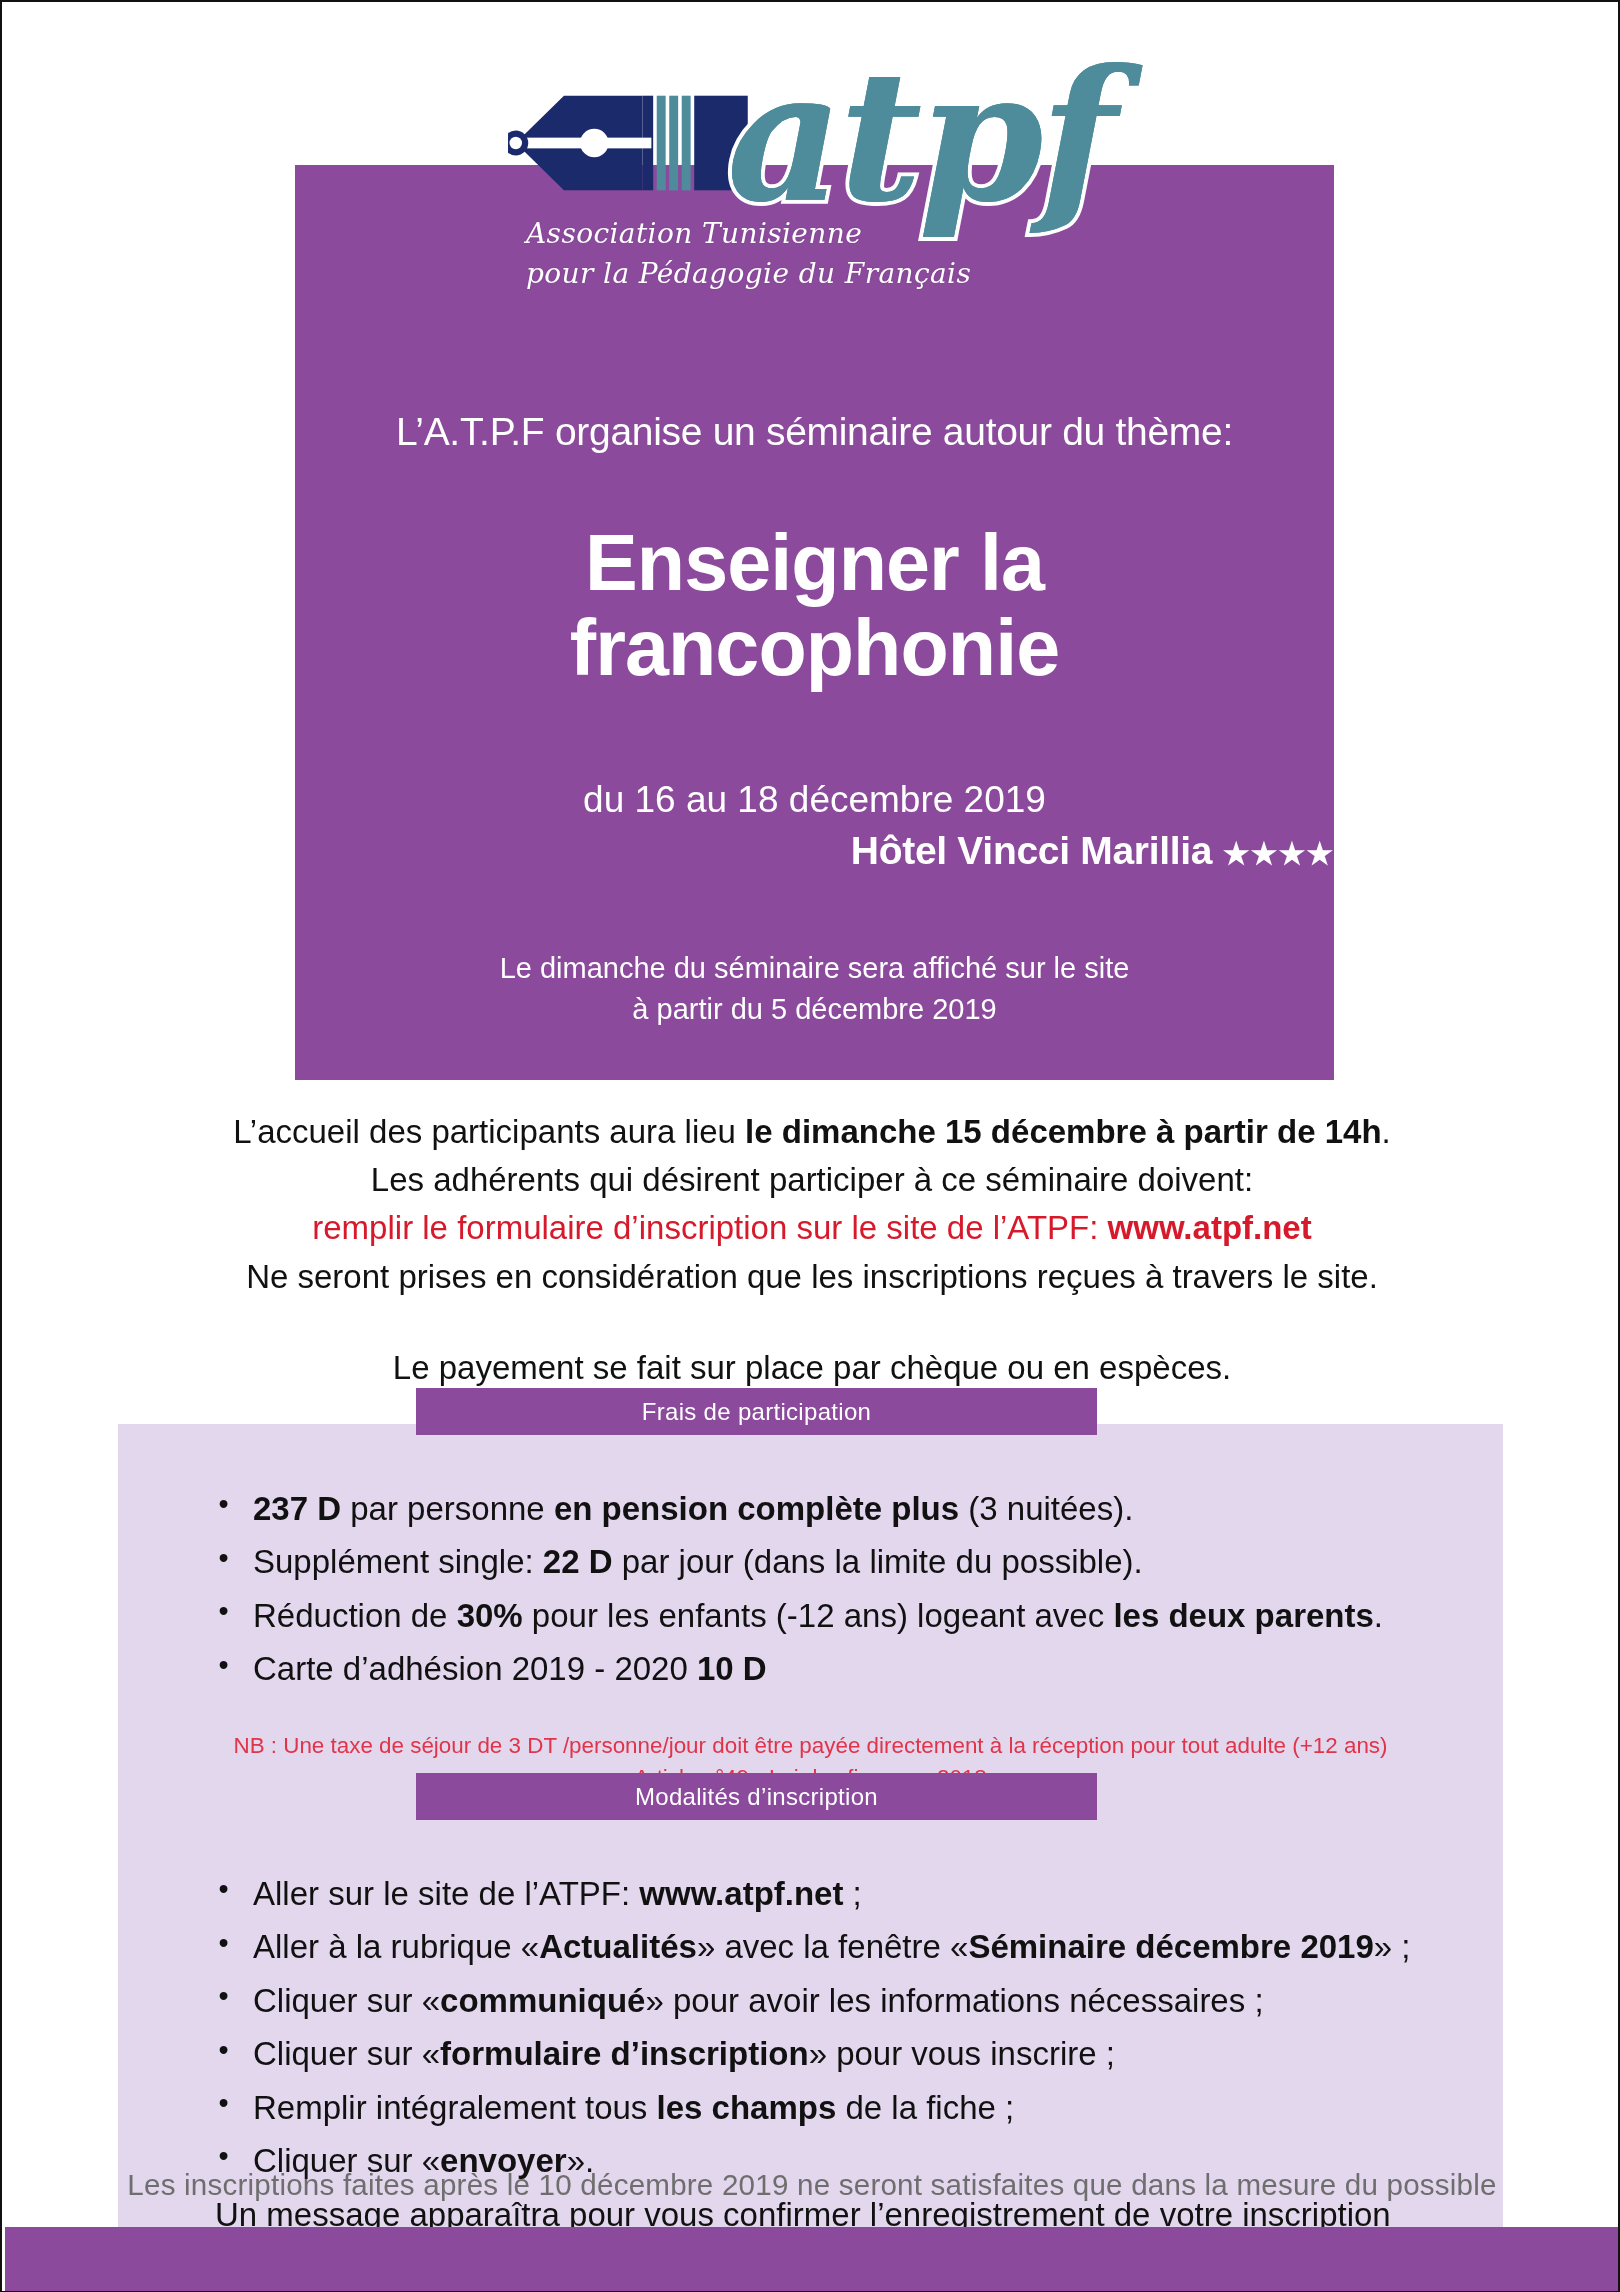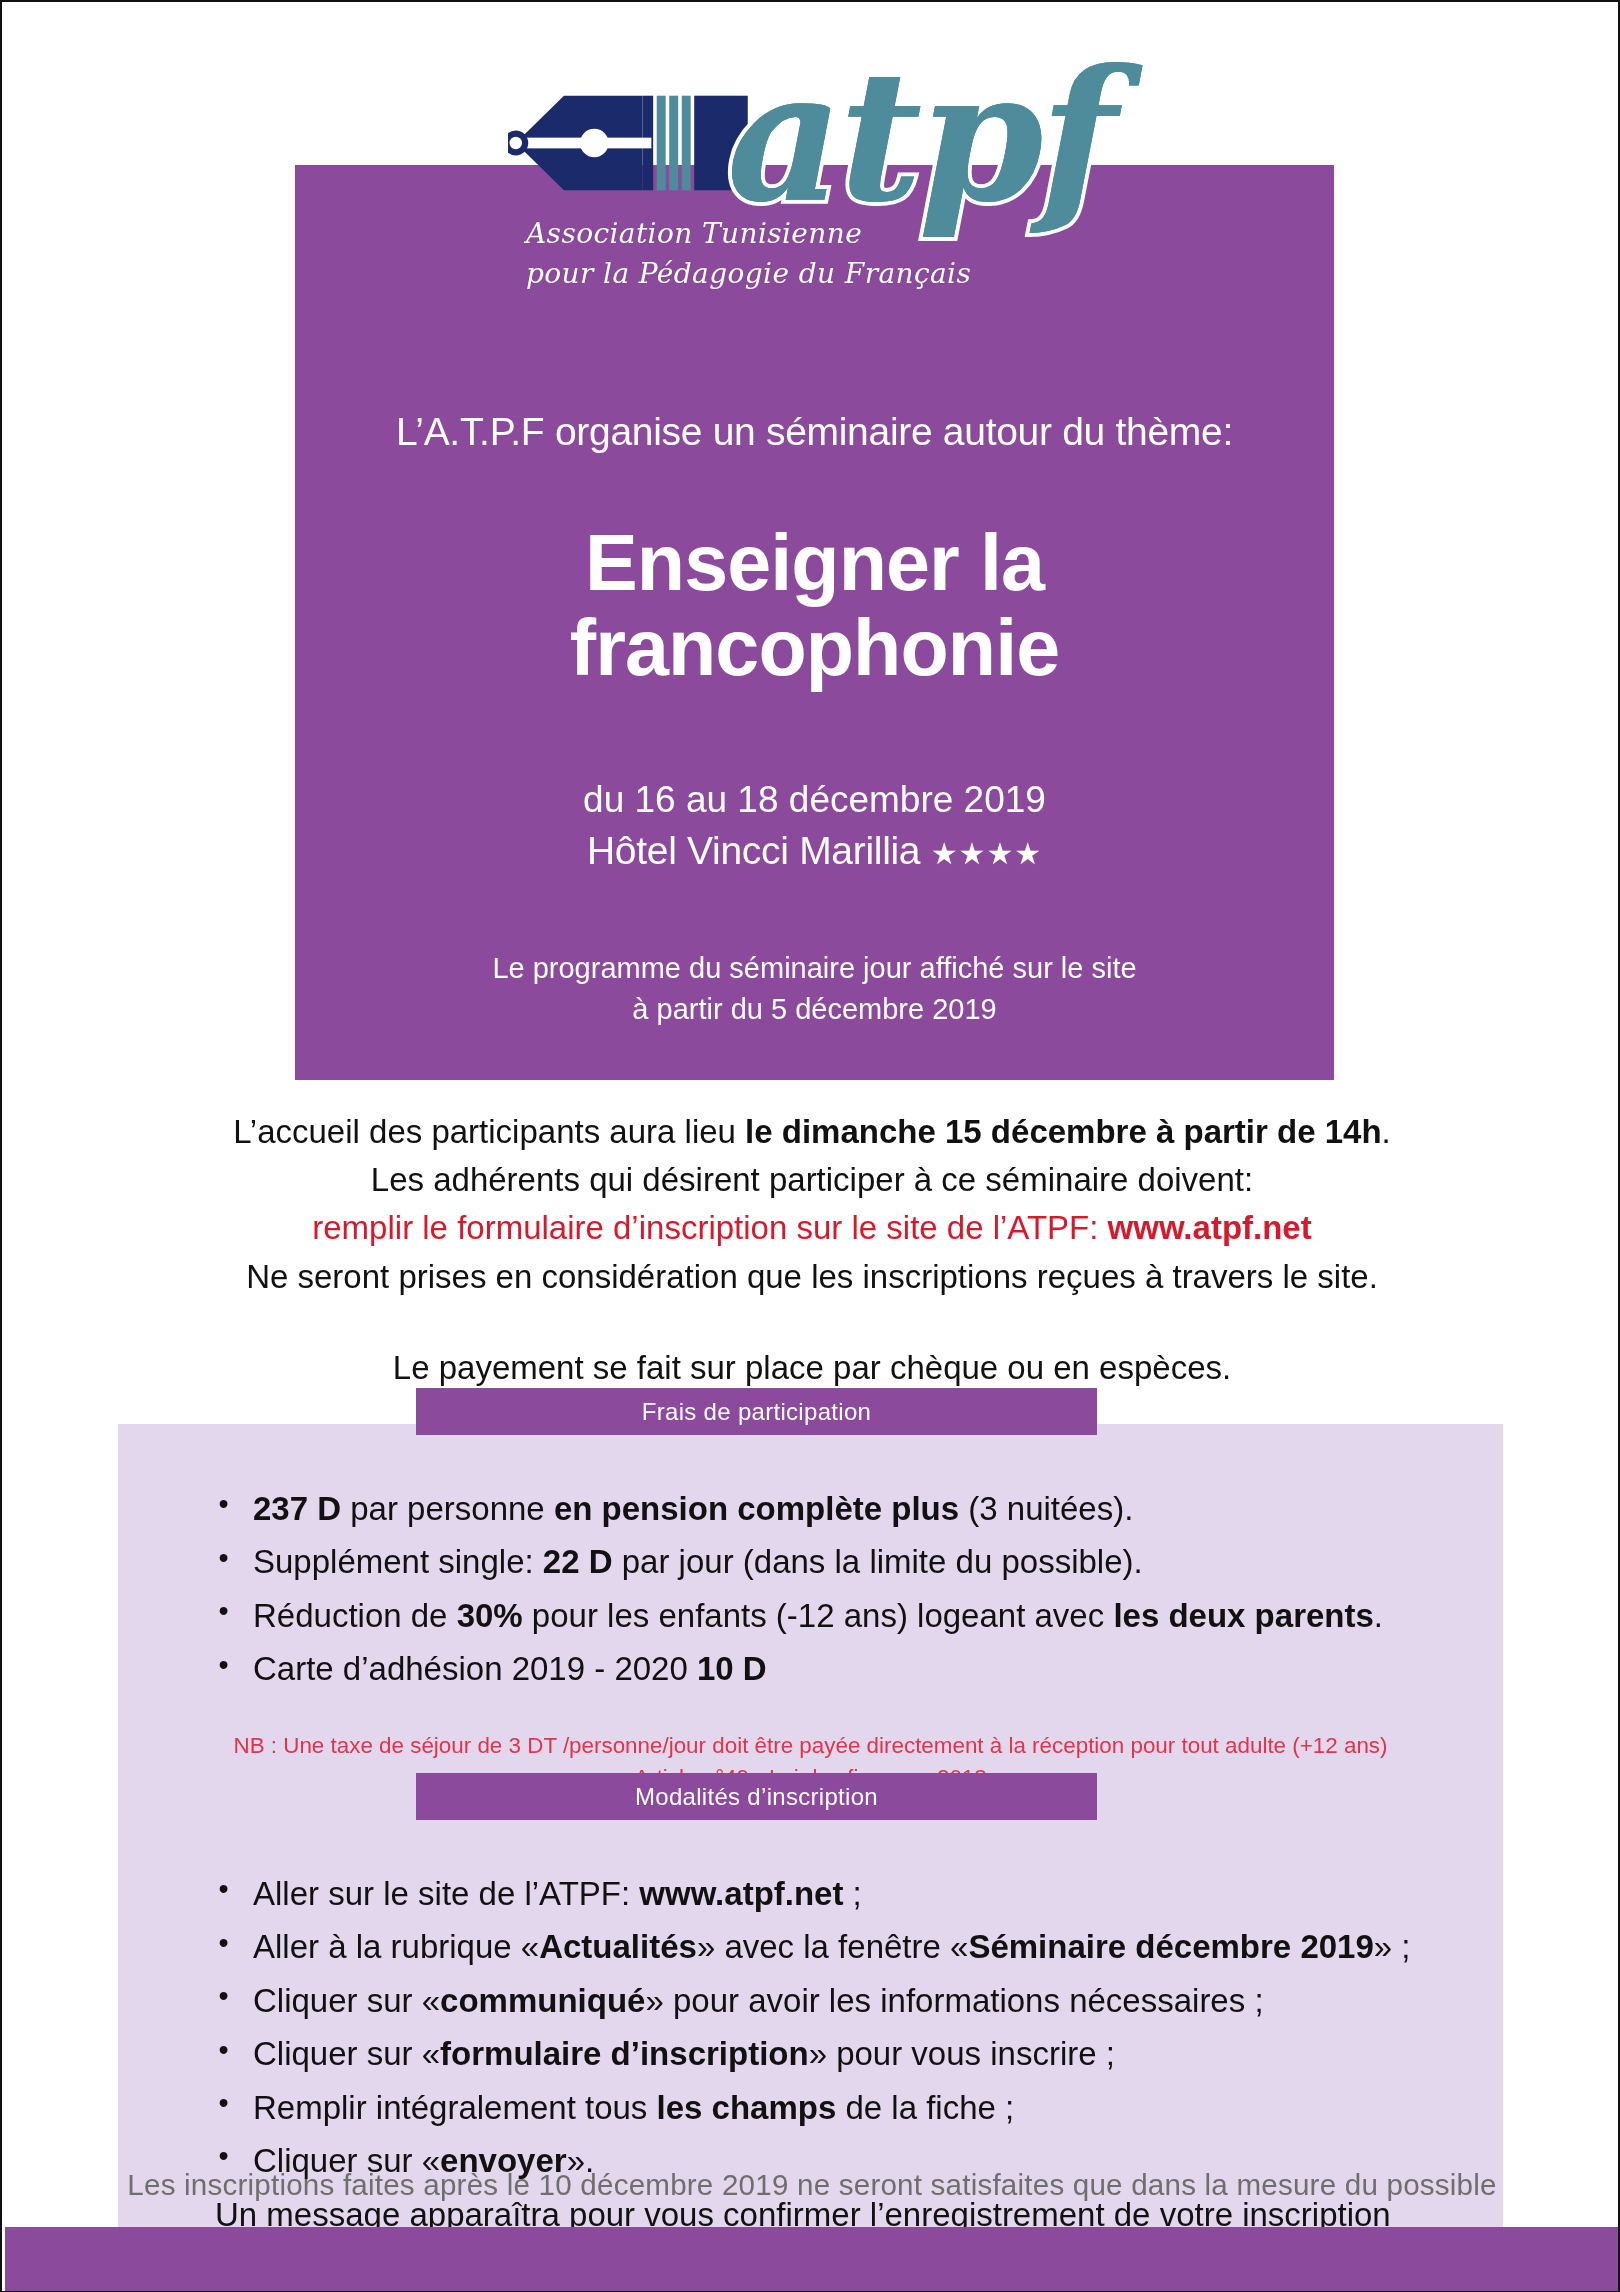--- a/index.html
+++ b/index.html
@@ -115,23 +115,24 @@
     letter-spacing: -0.9px;
   }
   .hero-date {
     margin-top: 85px;
     font-size: 37px;
     font-weight: 400;
     line-height: 1.35;
   }
   .hero-hotel {
     font-size: 39px;
-    font-weight: 400;
+    font-weight: 700;
     line-height: 1.35;
     letter-spacing: -0.3px;
+    text-align: right;
   }
   .hero-stars { font-size: 30px; letter-spacing: 0.9px; }
   .hero-note {
     margin-top: 70px;
     font-size: 29px;
     font-weight: 400;
     line-height: 1.42;
   }
 
   
@@ -243,21 +244,21 @@
       <div class="hero-title">
         <div>Enseigner la</div>
         <div>francophonie</div>
       </div>
       <div class="hero-date">du 16 au 18 décembre 2019</div>
       <div class="hero-hotel">
         <span>Hôtel Vincci Marillia</span>
         <span class="hero-stars">★★★★</span>
       </div>
       <div class="hero-note">
-        <div>Le programme du séminaire jour affiché sur le site</div>
+        <div>Le dimanche du séminaire sera affiché sur le site</div>
         <div>à partir du 5 décembre 2019</div>
       </div>
     </div>
   </div>
 
   <div class="logo-area">
     <div class="logo-wrap">
       <svg class="nib" viewBox="0 0 290 130">
         <g>
           <path d="M8 65 L62 12 L150 12 L150 118 L62 118 Z" fill="#1b2a6b"></path>

